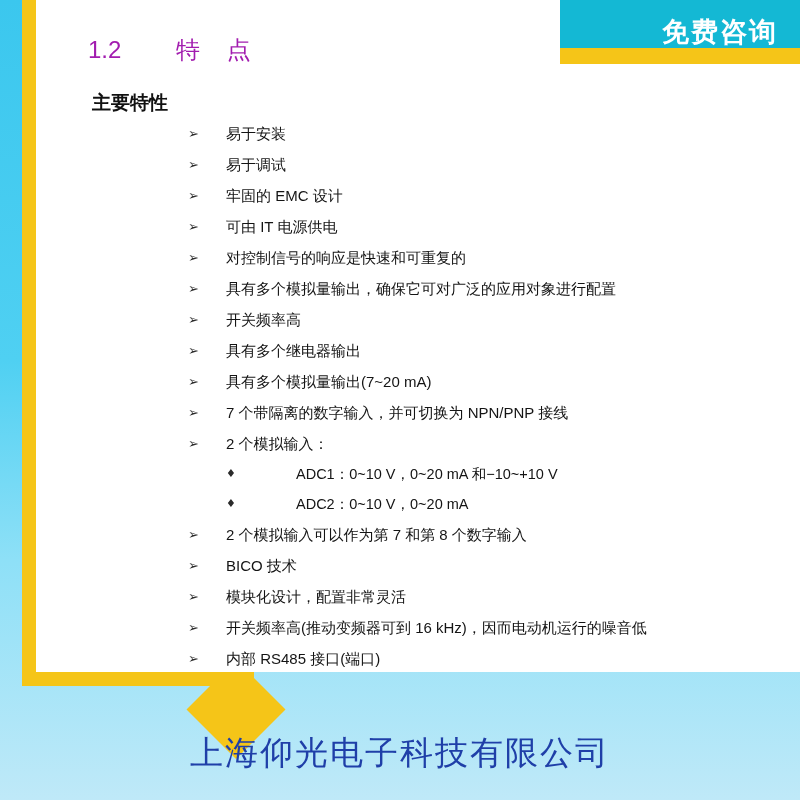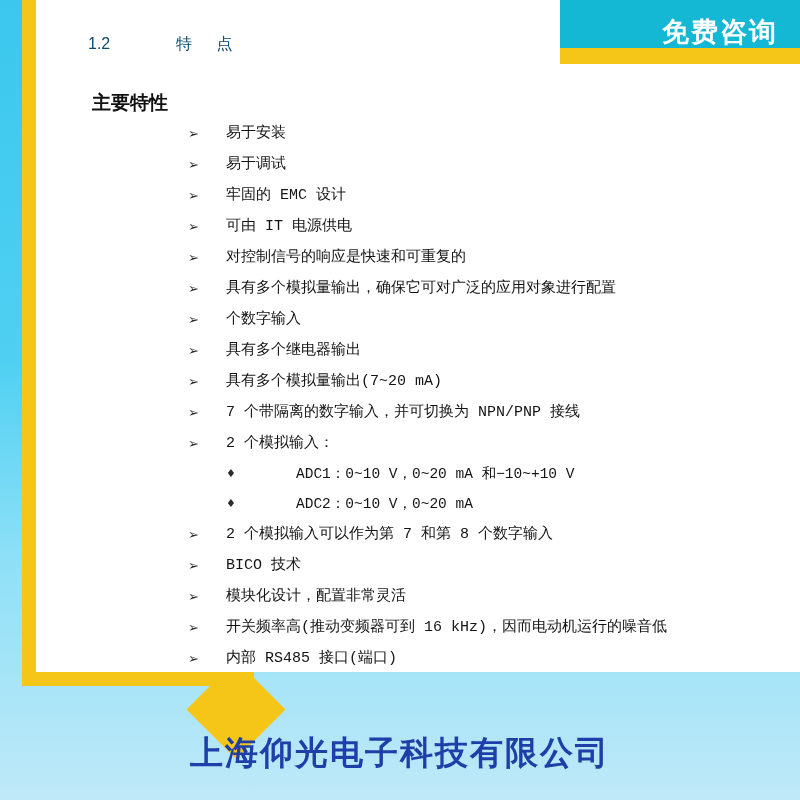--- a/index.html
+++ b/index.html
@@ -64,22 +64,22 @@
     right: 0;
     bottom: 0;
     overflow: hidden;
   }
 
   
   .heading {
     position: absolute;
     left: 52px;
     top: 34px;
-    font-size: 16px;
-    color: #0c4a6e;
+    font-size: 24px;
+    color: #a21caf;
     white-space: nowrap;
   }
   .heading .num {
     display: inline-block;
     width: 88px;
   }
   .heading .title {
     letter-spacing: 10px;
     font-weight: 400;
   }
@@ -114,21 +114,20 @@
     top: 0;
     width: 22px;
     text-align: left;
     font-family: "DejaVu Sans", sans-serif;
     font-size: 13px;
     color: #2b2b2b;
   }
   .item .txt {
     display: block;
     margin-left: 38px;
-    font-family: Liberation Mono, monospace;
   }
   .item.sub {
     height: 30px;
     line-height: 30px;
     font-size: 14.5px;
   }
   .item.sub .marker {
     left: 38px;
     font-size: 11px;
   }
@@ -176,21 +175,21 @@
   }
 
   
   .company {
     position: absolute;
     left: 0;
     right: 0;
     bottom: 24px;
     text-align: center;
     font-size: 33px;
-    font-weight: bold;
+    font-weight: normal;
     color: #1f3fa8;
     letter-spacing: 2px;
     white-space: nowrap;
   }
 </style>
 </head>
 <body>
 
 <div id="page">
 
@@ -234,21 +233,21 @@
           <span class="txt">对控制信号的响应是快速和可重复的</span>
         </div>
 
         <div class="item">
           <span class="marker">➢</span>
           <span class="txt">具有多个模拟量输出，确保它可对广泛的应用对象进行配置</span>
         </div>
 
         <div class="item">
           <span class="marker">➢</span>
-          <span class="txt">个数字输入</span>
+          <span class="txt">开关频率高</span>
         </div>
 
         <div class="item">
           <span class="marker">➢</span>
           <span class="txt">具有多个继电器输出</span>
         </div>
 
         <div class="item">
           <span class="marker">➢</span>
           <span class="txt">具有多个模拟量输出(7~20 mA)</span>

